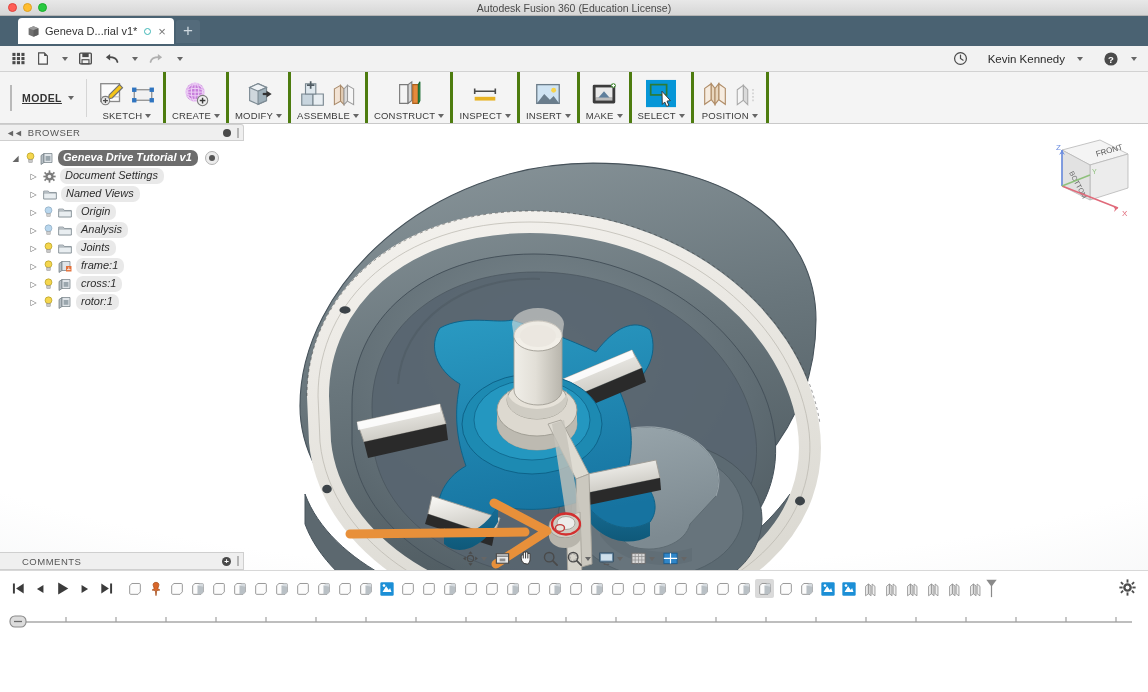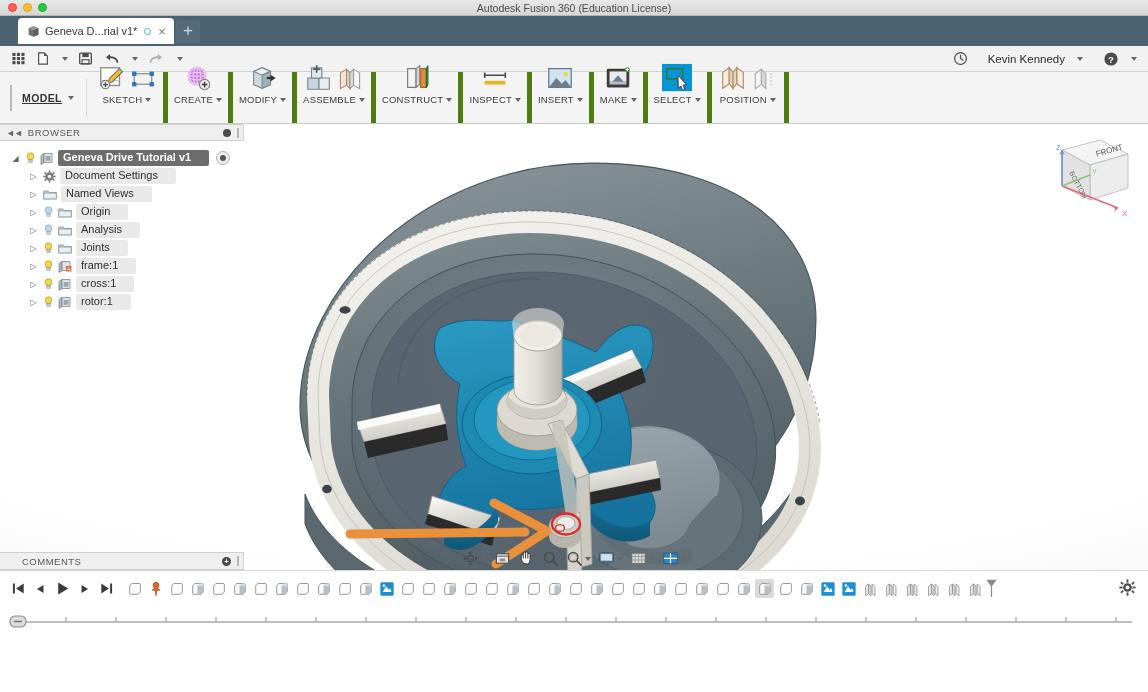--- a/index.html
+++ b/index.html
@@ -77,21 +77,21 @@
     display:flex;align-items:stretch;position:relative;
   }
   .ribbon-left{
     display:flex;align-items:center;padding:0 4px 0 10px;
   }
   .grip{width:2px;height:26px;border-left:1px solid #b9b9b9;border-right:1px solid #b9b9b9;margin-right:10px;}
   .wsname{font-size:10.5px;font-weight:bold;letter-spacing:.4px;color:#333;text-decoration:underline;}
   .wsdrop{display:flex;align-items:center;gap:6px;padding-right:12px;border-right:1px solid #d5d5d5;height:38px;cursor:pointer;}
   .panel{
     display:flex;flex-direction:column;align-items:center;justify-content:flex-end;
-    border-right:5px solid #4d7c0f;padding:1px 6px 16px 6px;min-width:48px;
+    border-right:3px solid #4d7c0f;padding:1px 6px 0 6px;min-width:48px;
   }
   .panel-icons{display:flex;align-items:flex-end;gap:2px;height:34px;padding-bottom:1px;}
   .panel-label{
     font-size:9.5px;color:#3a3a3a;display:flex;align-items:center;gap:3px;
     letter-spacing:.2px;padding-bottom:2px;white-space:nowrap;
   }
   .ico{width:30px;height:30px;display:block;}
   .ico.sm{width:28px;height:28px;}
 
   
@@ -121,22 +121,22 @@
     cursor:default;
   }
   .arrow{
     width:11px;text-align:center;font-size:8px;color:#666;flex:0 0 11px;
   }
   .bulb{width:11px;height:12px;flex:0 0 11px;}
   .folder{width:14px;height:11px;flex:0 0 14px;}
   .compico{width:14px;height:13px;flex:0 0 14px;}
   .gear{width:13px;height:13px;flex:0 0 13px;}
   .nlabel{
-    background:#e9e9e9;border-radius:2px;padding:1px 18px 2px 5px;font-size:11px;color:#2d2d2d;
-    line-height:13px;white-space:nowrap;
+    background:#e9e9e9;border-radius:7px;padding:1px 6px 2px 5px;font-size:11px;color:#2d2d2d;
+    line-height:13px;white-space:nowrap;font-style:italic;
   }
   .node.root .nlabel{background:#6d6d6d;color:#fff;font-weight:bold;}
   .eyeball{
     width:14px;height:14px;border-radius:50%;background:#ececec;border:1px solid #b2b2b2;
     display:flex;align-items:center;justify-content:center;margin-left:3px;
   }
   .eyeball i{width:6px;height:6px;border-radius:50%;background:#555;display:block;}
 
   
   .comments{

